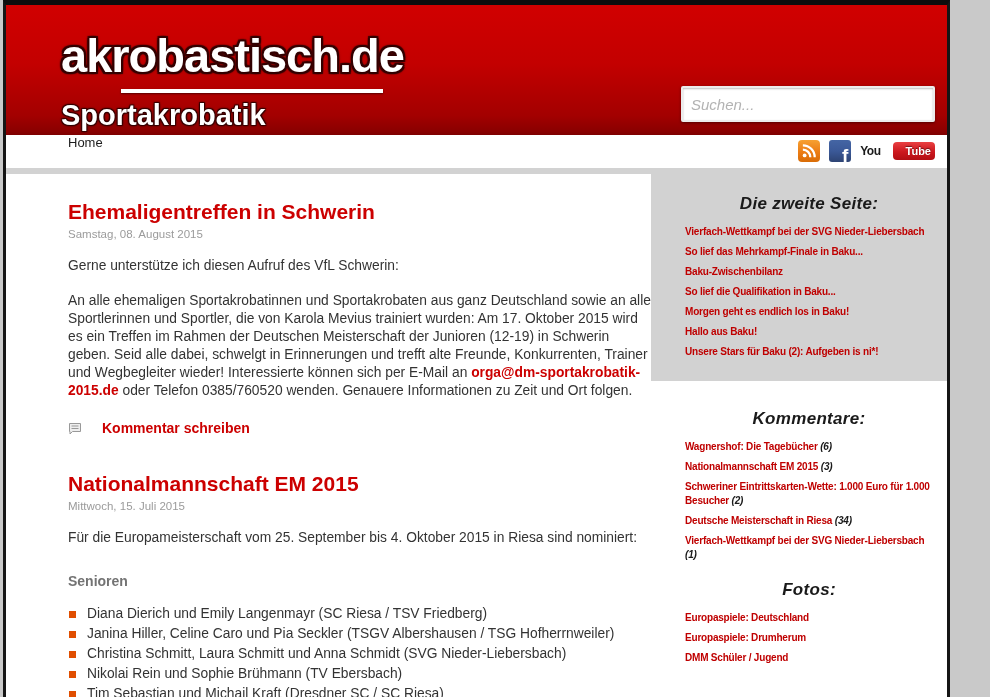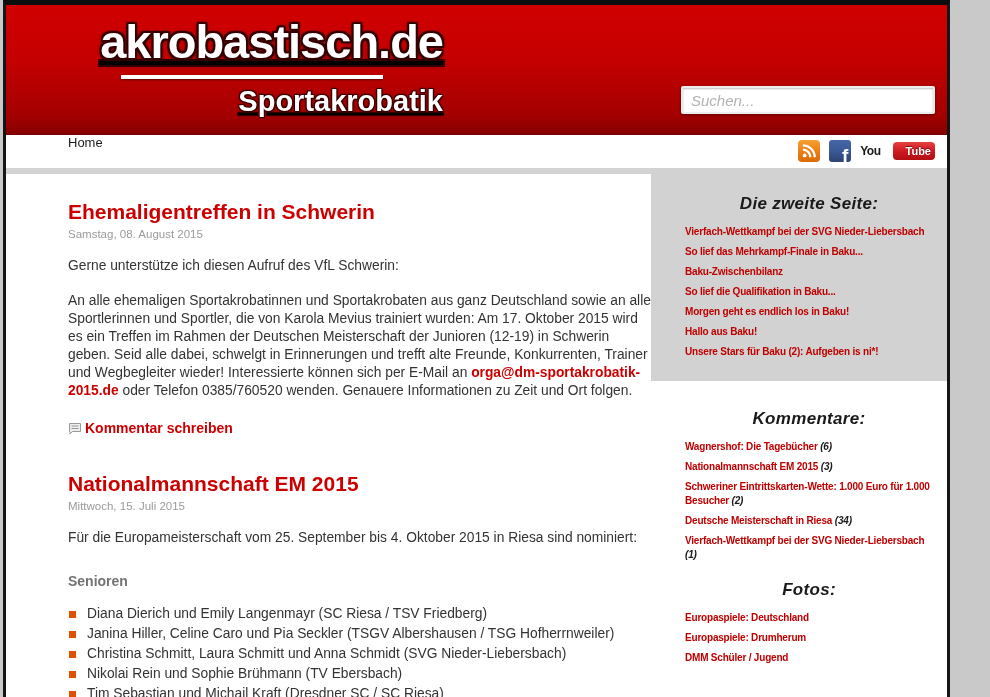--- a/index.html
+++ b/index.html
@@ -11,34 +11,34 @@
   .page {
     width:947px; margin-left:3px;
     border-left:3px solid #151515; border-right:3px solid #151515; border-top:5px solid #0d0d0d;
     background:#fff; min-height:692px;
   }
   
   .header {
     position:relative; height:130px;
     background:linear-gradient(180deg,#d10000 0%,#c30000 45%,#a30000 85%,#8a0000 97%,#7e0000 100%);
   }
-  .brand { position:absolute; left:55px; top:10px; width:382px; text-align:right;text-decoration:underline; }
+  .brand { position:absolute; left:55px; top:24px; width:382px; text-align:left; }
   .site-title {
     color:#fff; font-size:47px; font-weight:bold; letter-spacing:-1px; line-height:54px;
     text-shadow:-2px -2px 1px #300,2px -2px 1px #300,-2px 2px 1px #300,2px 2px 1px #300,
                 -2px 0 1px #300,2px 0 1px #300,0 -2px 1px #300,0 2px 1px #300,0 0 4px rgba(0,0,0,.6);
   }
   .title-rule { width:262px; height:4px; background:#fff; margin:6px auto 7px auto;
     box-shadow:0 1px 2px rgba(0,0,0,.5); }
   .site-subtitle {
     color:#fff; font-size:29px; font-weight:bold; line-height:30px;
     text-shadow:-1px -1px 1px #300,1px -1px 1px #300,-1px 1px 1px #300,1px 1px 1px #300,0 0 3px rgba(0,0,0,.6);
   }
   .search {
-    position:absolute; right:12px; top:81px; width:254px; height:28px;
+    position:absolute; right:12px; top:81px; width:254px; height:36px;
     border:2px solid #ececec; border-radius:2px; background:#fff;
     box-shadow:inset 0 1px 2px rgba(0,0,0,.25), 0 1px 3px rgba(0,0,0,.45);
     font-family:"Liberation Sans","DejaVu Sans",sans-serif;
     font-style:italic; font-size:15px; color:#777; padding:0 8px; outline:none;
   }
   .search::placeholder { color:#b3b3b3; font-style:italic; }
   
   .nav { position:relative; height:33px; background:#fff; display:flex; align-items:flex-start; }
   .nav-home { margin-left:62px; font-size:13px; color:#1c1c1c; text-decoration:none; cursor:pointer; }
   .nav-icons { position:absolute; right:12px; top:5px; display:flex; gap:9px; align-items:center; }
@@ -60,21 +60,21 @@
     text-shadow:0 -1px 1px rgba(0,0,0,.5);
   }
   .separator { height:6px; background:#d2d2d2; }
   
   .content { display:flex; background:#fff; align-items:stretch; }
   .main { width:645px; padding:26px 0 30px 62px; }
   .article-title { color:#cc0000; font-size:21px; font-weight:bold; line-height:24px; }
   .article-date { color:#9b9b9b; font-size:11.5px; margin-top:4px; }
   .para { width:585px; font-size:13.8px; line-height:18px; color:#333; margin-top:17px; }
   .email-link { color:#cc0000; font-weight:bold; text-decoration:none; cursor:pointer; }
-  .comment-row { margin-top:20px; display:flex; align-items:center; gap:3px; }
+  .comment-row { margin-top:20px; display:flex; align-items:center; gap:20px; }
   .comment-link { color:#cc0000; font-size:14px; font-weight:bold; text-decoration:none; cursor:pointer; }
   .article + .article { margin-top:36px; }
   .subheading { font-size:14px; font-weight:bold; color:#737373; margin-top:26px; }
   .roster { list-style:none; margin-top:15px; width:585px; }
   .roster li { position:relative; padding-left:19px; font-size:13.8px; line-height:20px; color:#333; }
   .roster li::before { content:""; position:absolute; left:1px; top:7px; width:7px; height:7px; background:#e04e00; }
   
   .sidebar { width:296px; background:#fff; }
   .side-box-gray { background:#d2d2d2; padding:20px 14px 16px 34px; }
   .side-box-white { background:#fff; padding:28px 14px 20px 34px; }

